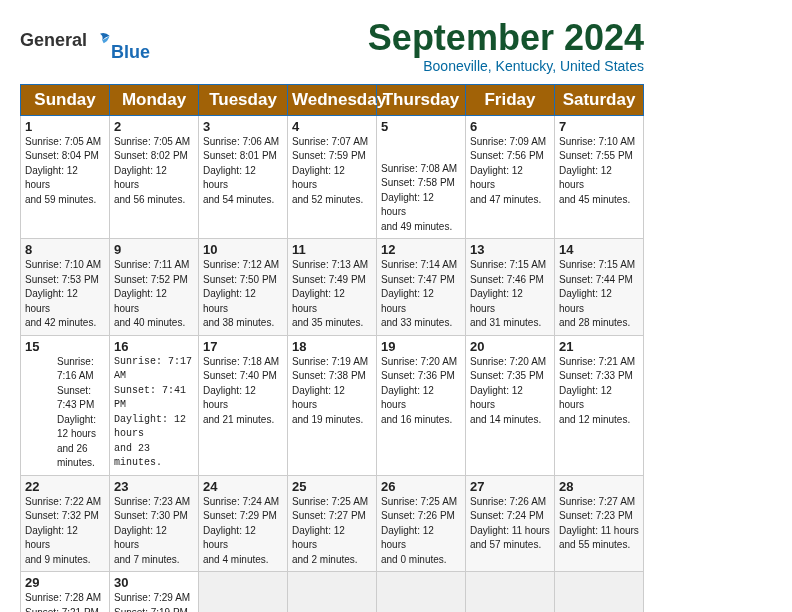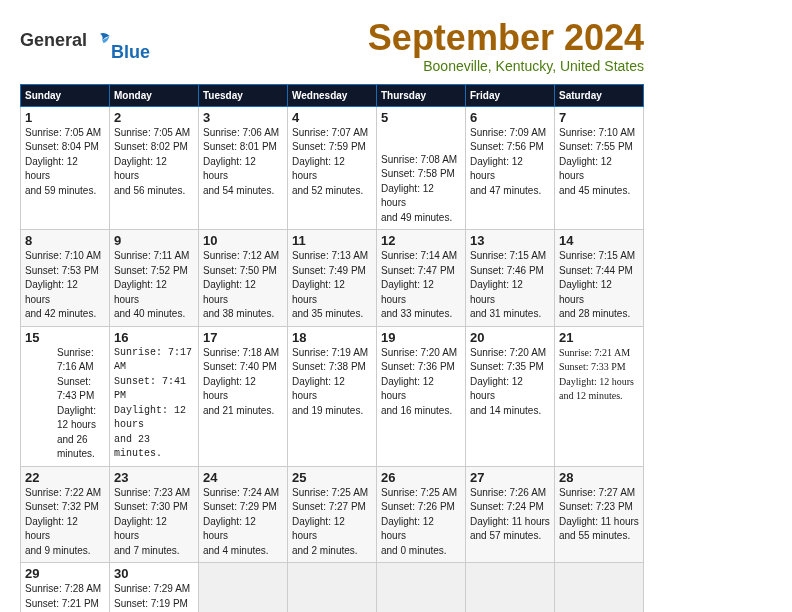--- a/index.html
+++ b/index.html
@@ -44,39 +44,39 @@
       width: 22px;
       height: 22px;
       margin-left: 2px;
     }
     .title-block {
       text-align: right;
     }
     .month-title {
       font-size: 36px;
       font-weight: bold;
-      color: #a16207;
+      color: #14532d;
       line-height: 1.1;
     }
     .location {
       font-size: 14px;
-      color: #4d7c0f;
+      color: #0369a1;
     }
     table {
       width: 100%;
       border-collapse: collapse;
       table-layout: fixed;
     }
     th {
-      background-color: #0f172a;
+      background-color: #a16207;
       color: #fff;
-      font-size: 10px;
+      font-size: 17px;
       font-weight: bold;
       padding: 5px 4px;
-      text-align: left;
+      text-align: center;
       border: 1px solid #1a6bb5;
     }
     td {
       border: 1px solid #ccc;
       vertical-align: top;
       padding: 3px 4px 4px 4px;
       font-size: 10px;
       color: #222;
       height: 82px;
       background: #fff;
@@ -277,21 +277,21 @@
           </td>
           <td>
             <span class="day-num">20</span>
             <div class="day-info" style="white-space: pre-line;">Sunrise: 7:20 AM
 Sunset: 7:35 PM
 Daylight: 12 hours
 and 14 minutes.</div>
           </td>
           <td>
             <span class="day-num">21</span>
-            <div class="day-info" style="white-space: pre-line; font-family: Liberation Serif, serif;">Sunrise: 7:21 AM
+            <div class="day-info" style="white-space: pre-line;">Sunrise: 7:21 AM
 Sunset: 7:33 PM
 Daylight: 12 hours
 and 12 minutes.</div>
           </td>
         </tr>
         <tr>
           <td>
             <span class="day-num">22</span>
             <div class="day-info" style="white-space: pre-line;">Sunrise: 7:22 AM
 Sunset: 7:32 PM

